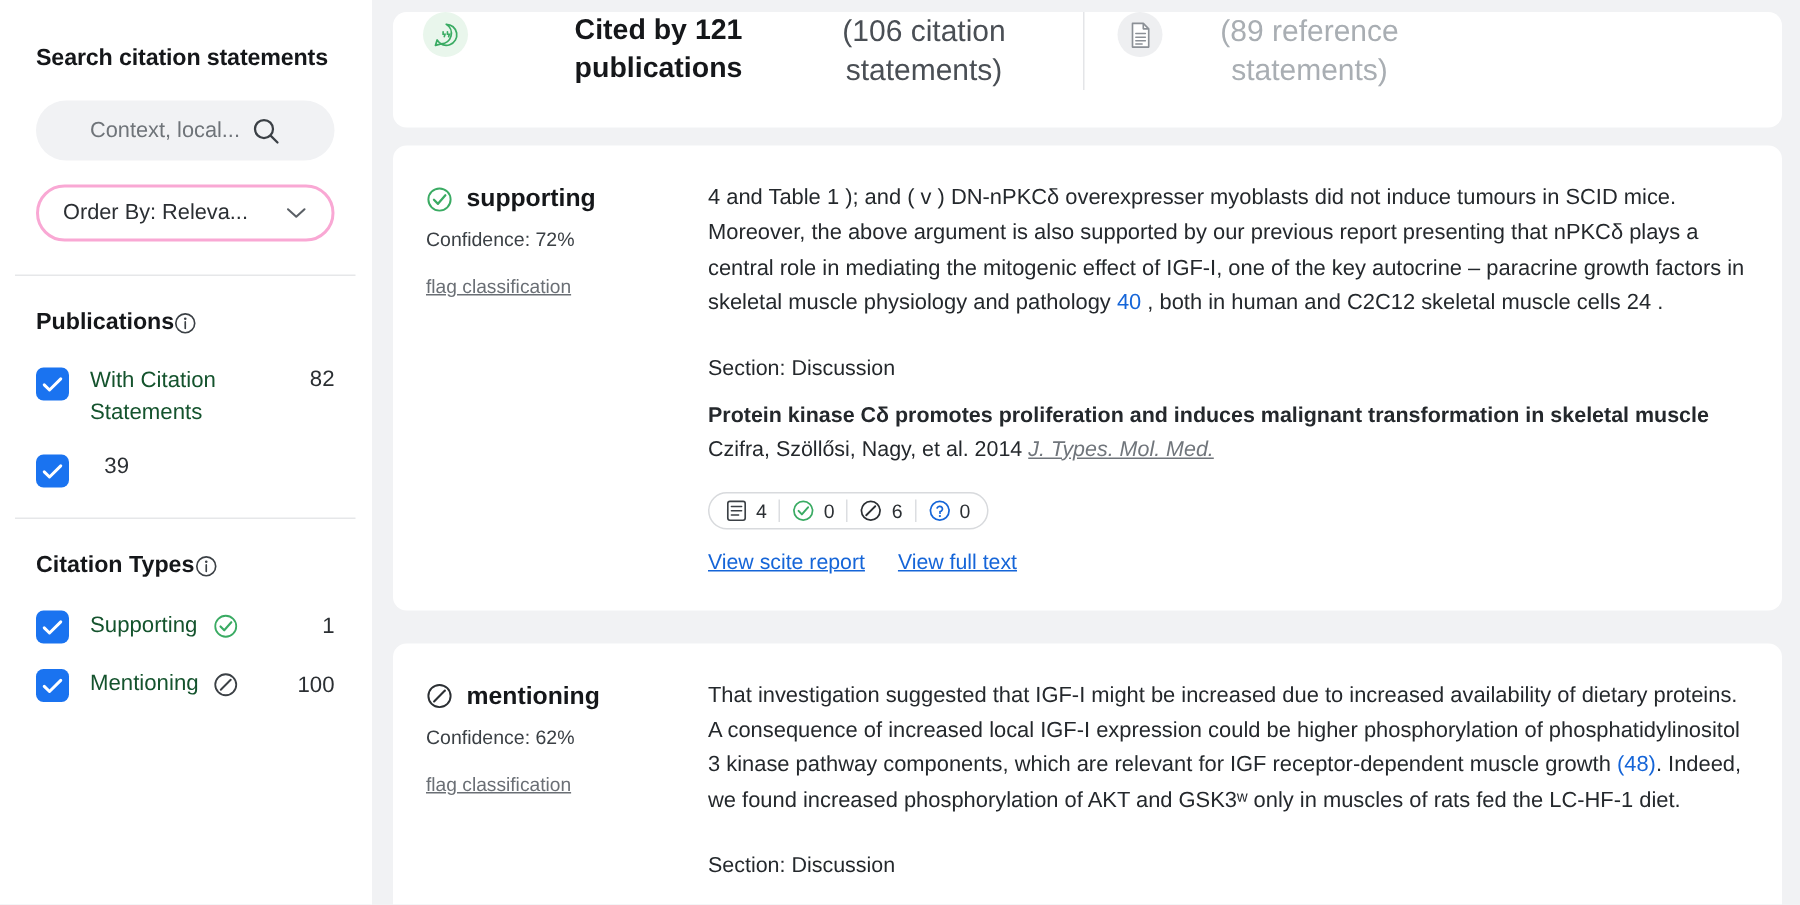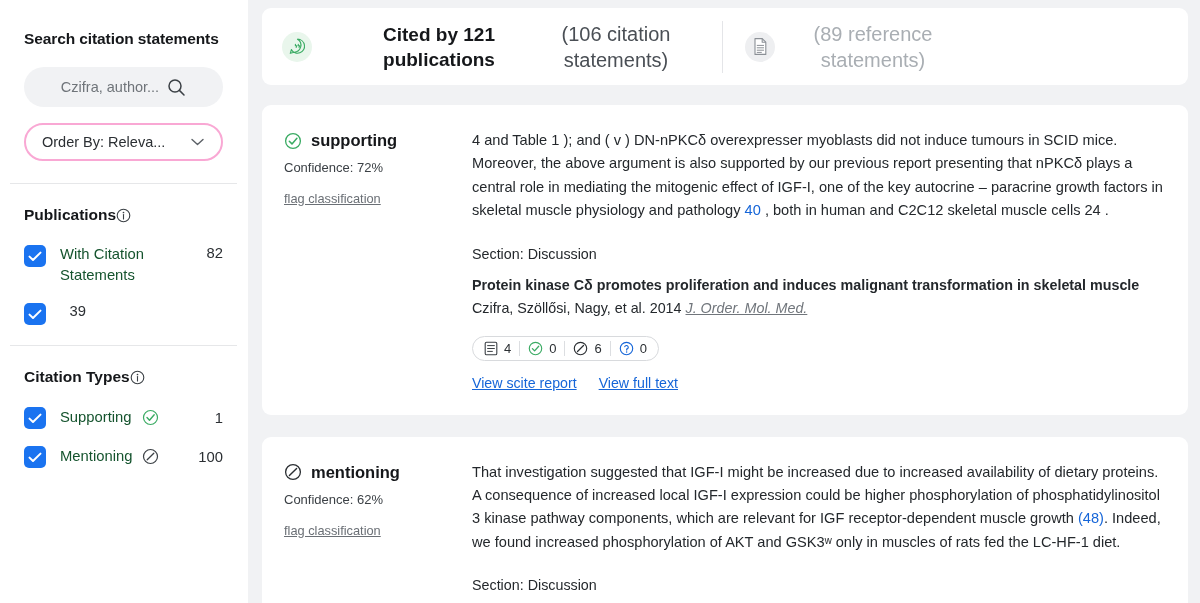--- a/index.html
+++ b/index.html
@@ -81,22 +81,22 @@
   
   .main {
     flex: 1; height: 603px; padding: 8px 12px 0 14px;
     overflow: hidden;
   }
   .card {
     background: #fff; border-radius: 9px; width: 100%;
   }
   
   .hdr {
-    height: 77px; display: flex; align-items: center;
-    padding: 0 22px 0 20px; margin-bottom: 20px;
+    height: 77px; display: flex; 
+    padding: 0 22px 0 20px; margin-bottom: 12px;
   }
   .hdr-icon-circle {
     width: 30px; height: 30px; border-radius: 50%;
     background: #e9f6ec; display: flex; align-items: center; justify-content: center;
     flex: 0 0 30px;
   }
   .hdr-icon-circle.grey { background: #eeeff1; }
   .hdr-main {
     font-size: 19px; font-weight: bold; color: #15171a;
     line-height: 25px; text-align: center; margin-left: 48px;
@@ -161,21 +161,21 @@
 <body>
 
 <div class="app">
 
   <aside class="sidebar">
 
     <div class="side-block first">
       <div class="side-title">Search citation statements</div>
 
       <div class="search-box">
-        <span class="ph">Czifra, author...</span>
+        <span class="ph">Context, local...</span>
         <span class="search-icon">
           <svg width="19" height="19" viewBox="0 0 19 19">
             <circle cx="8" cy="8" r="6" fill="none" stroke="#3b4045" stroke-width="1.5"></circle>
             <line x1="12.4" y1="12.4" x2="17" y2="17" stroke="#3b4045" stroke-width="1.5" stroke-linecap="round"></line>
           </svg>
         </span>
       </div>
 
       <div class="order-select">
         <span class="lbl">Order By: Releva...</span>
@@ -317,21 +317,21 @@
         </div>
         <div class="cite-conf">Confidence: 72%</div>
         <a class="cite-flag">flag classification</a>
       </div>
 
       <div class="cite-body">
         <p class="snippet"><span>4 and Table 1 ); and ( v ) DN-nPKCδ overexpresser myoblasts did not induce tumours in SCID mice. Moreover, the above argument is also supported by our previous report presenting that nPKCδ plays a central role in mediating the mitogenic effect of IGF-I, one of the key autocrine – paracrine growth factors in skeletal muscle physiology and pathology </span><span class="ref">40</span><span> , both in human and C2C12 skeletal muscle cells 24 .</span></p>
 
         <div class="section-line">Section: Discussion</div>
 
-        <div class="pub-line"><span class="ptitle">Protein kinase Cδ promotes proliferation and induces malignant transformation in skeletal muscle</span><span> Czifra, Szöllősi, Nagy, et al. 2014 </span><span class="journal">J. Order. Mol. Med.</span></div>
+        <div class="pub-line"><span class="ptitle">Protein kinase Cδ promotes proliferation and induces malignant transformation in skeletal muscle</span><span> Czifra, Szöllősi, Nagy, et al. 2014 </span><span class="journal">J. Types. Mol. Med.</span></div>
 
         <div class="badges">
           <span class="badge">
             <span>
               <svg width="14" height="15" viewBox="0 0 14 15">
                 <rect x="1.2" y="1.2" width="11.6" height="12.6" rx="1.4" fill="none" stroke="#3b4045" stroke-width="1.1"></rect>
                 <g stroke="#3b4045" stroke-width="1" stroke-linecap="round">
                   <line x1="3.6" y1="4.6" x2="10.4" y2="4.6"></line>
                   <line x1="3.6" y1="7.5" x2="10.4" y2="7.5"></line>
                   <line x1="3.6" y1="10.4" x2="8.4" y2="10.4"></line>

